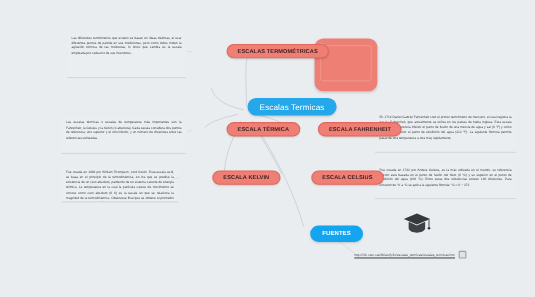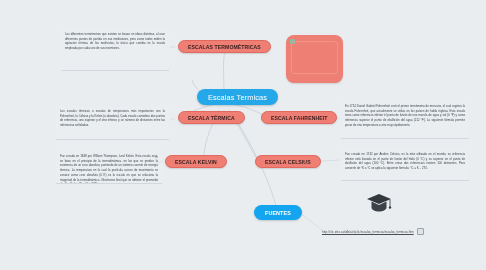--- a/index.html
+++ b/index.html
@@ -32,20 +32,21 @@
   .node {
     position: absolute;
     box-sizing: border-box;
     display: flex;
     align-items: center;
     justify-content: center;
     text-align: center;
     white-space: nowrap;
     border-radius: 11px;
     letter-spacing: 0.1px;
+    margin-left: 28px;
   }
   .node-root {
     background: #25a8e9;
     color: #ffffff;
     font-size: 7.4px;
     height: 16px;
     padding: 0 11px;
     border-radius: 9px;
     box-shadow: 0 1px 2px rgba(0,0,0,0.18);
   }

